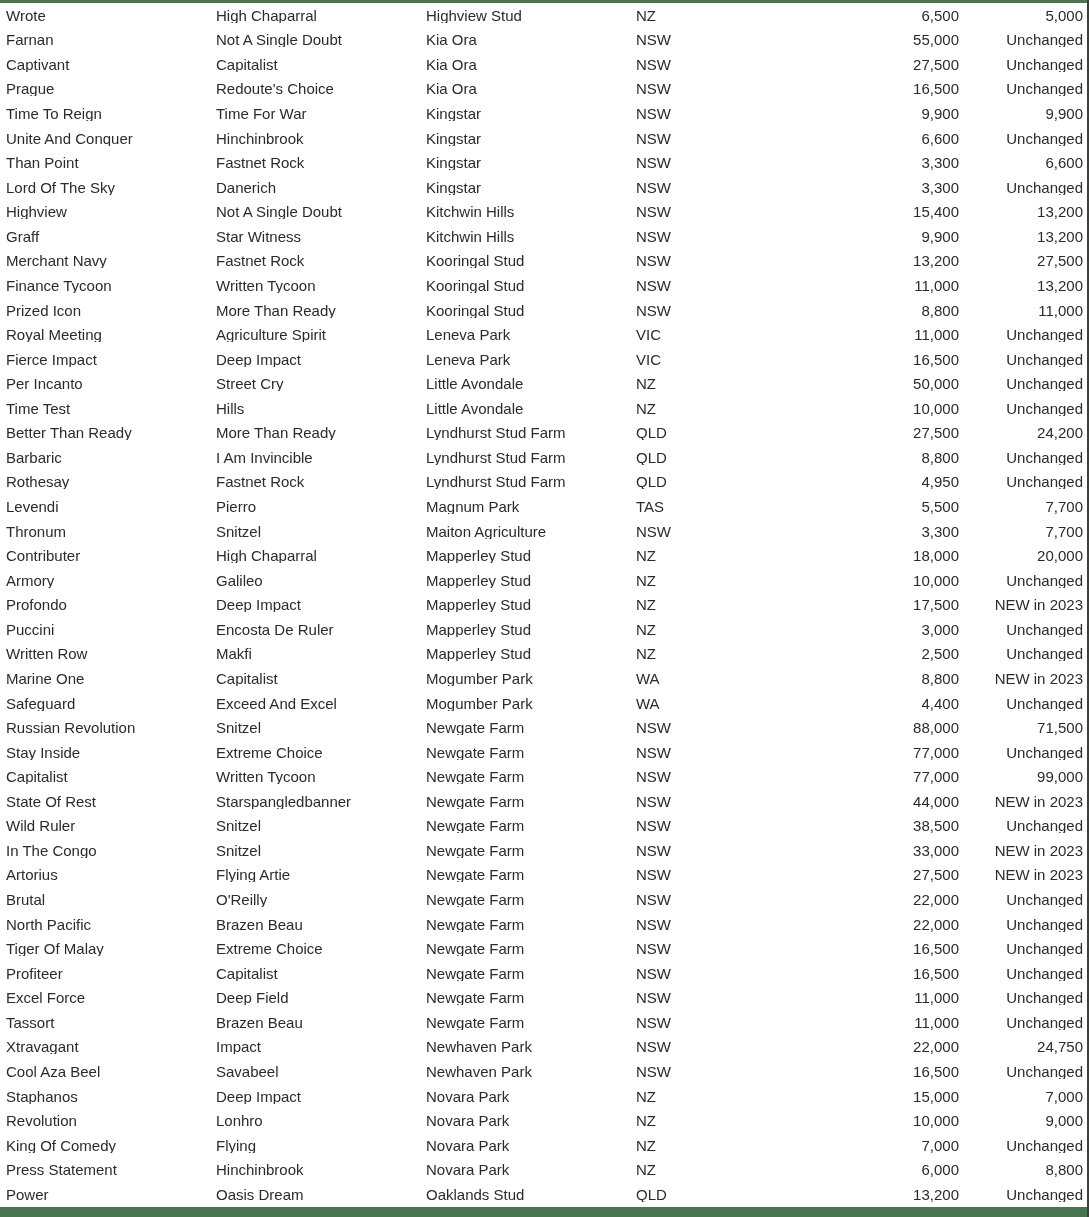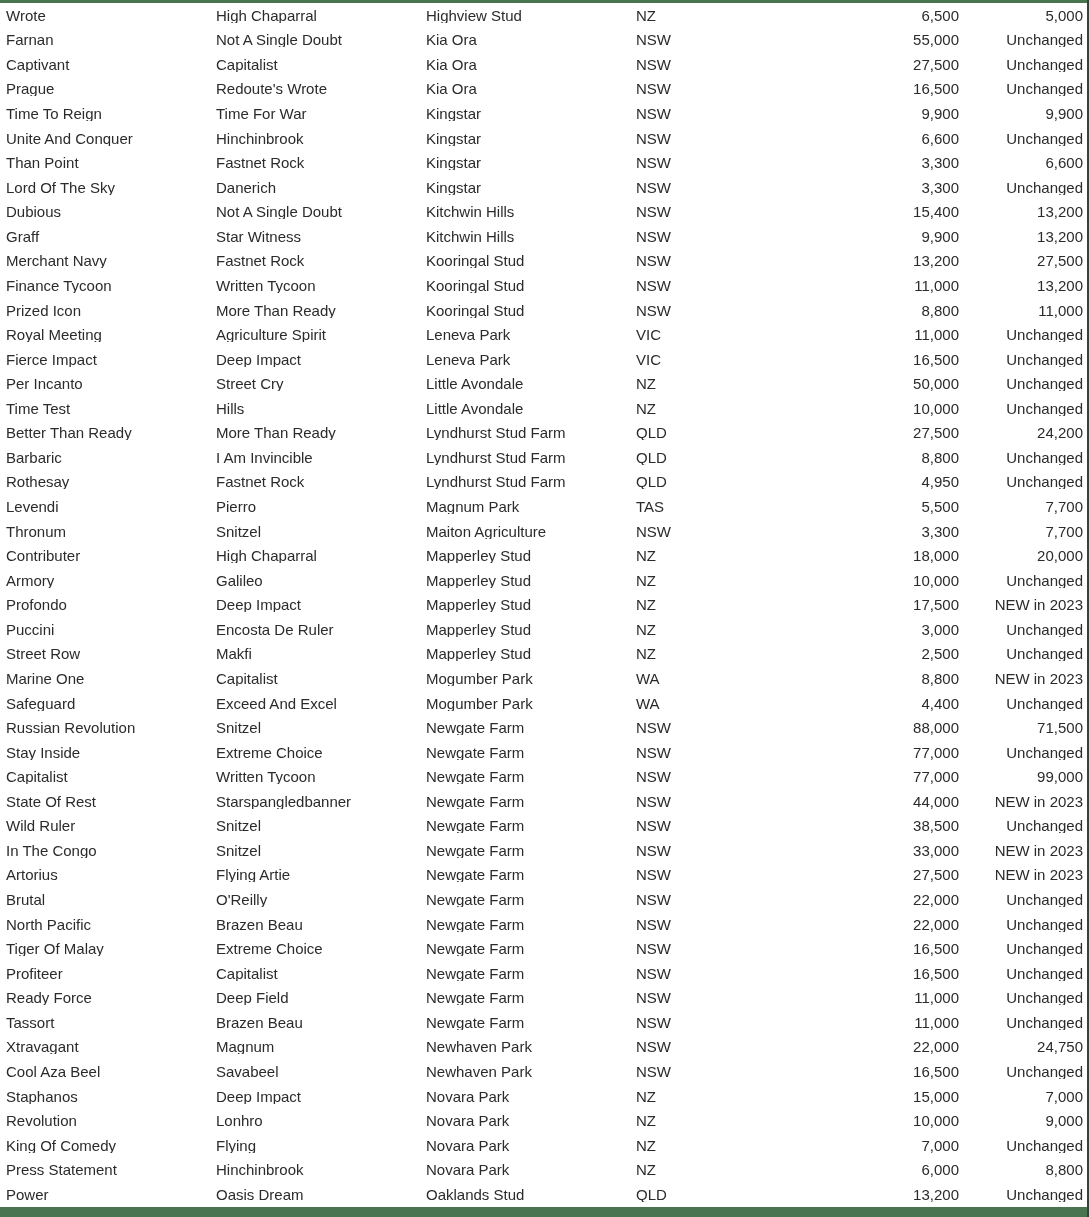--- a/index.html
+++ b/index.html
@@ -59,21 +59,21 @@
       <div class="row">
         <span class="cell c1">Captivant</span>
         <span class="cell c2">Capitalist</span>
         <span class="cell c3">Kia Ora</span>
         <span class="cell c4">NSW</span>
         <span class="cell c5">27,500</span>
         <span class="cell c6">Unchanged</span>
       </div>
       <div class="row">
         <span class="cell c1">Prague</span>
-        <span class="cell c2">Redoute's Wrote</span>
+        <span class="cell c2">Redoute's Choice</span>
         <span class="cell c3">Kia Ora</span>
         <span class="cell c4">NSW</span>
         <span class="cell c5">16,500</span>
         <span class="cell c6">Unchanged</span>
       </div>
       <div class="row">
         <span class="cell c1">Time To Reign</span>
         <span class="cell c2">Time For War</span>
         <span class="cell c3">Kingstar</span>
         <span class="cell c4">NSW</span>
@@ -98,21 +98,21 @@
       </div>
       <div class="row">
         <span class="cell c1">Lord Of The Sky</span>
         <span class="cell c2">Danerich</span>
         <span class="cell c3">Kingstar</span>
         <span class="cell c4">NSW</span>
         <span class="cell c5">3,300</span>
         <span class="cell c6">Unchanged</span>
       </div>
       <div class="row">
-        <span class="cell c1">Dubious</span>
+        <span class="cell c1">Highview</span>
         <span class="cell c2">Not A Single Doubt</span>
         <span class="cell c3">Kitchwin Hills</span>
         <span class="cell c4">NSW</span>
         <span class="cell c5">15,400</span>
         <span class="cell c6">13,200</span>
       </div>
       <div class="row">
         <span class="cell c1">Graff</span>
         <span class="cell c2">Star Witness</span>
         <span class="cell c3">Kitchwin Hills</span>
@@ -242,21 +242,21 @@
       </div>
       <div class="row">
         <span class="cell c1">Puccini</span>
         <span class="cell c2">Encosta De Ruler</span>
         <span class="cell c3">Mapperley Stud</span>
         <span class="cell c4">NZ</span>
         <span class="cell c5">3,000</span>
         <span class="cell c6">Unchanged</span>
       </div>
       <div class="row">
-        <span class="cell c1">Street Row</span>
+        <span class="cell c1">Written Row</span>
         <span class="cell c2">Makfi</span>
         <span class="cell c3">Mapperley Stud</span>
         <span class="cell c4">NZ</span>
         <span class="cell c5">2,500</span>
         <span class="cell c6">Unchanged</span>
       </div>
       <div class="row">
         <span class="cell c1">Marine One</span>
         <span class="cell c2">Capitalist</span>
         <span class="cell c3">Mogumber Park</span>
@@ -354,38 +354,38 @@
       </div>
       <div class="row">
         <span class="cell c1">Profiteer</span>
         <span class="cell c2">Capitalist</span>
         <span class="cell c3">Newgate Farm</span>
         <span class="cell c4">NSW</span>
         <span class="cell c5">16,500</span>
         <span class="cell c6">Unchanged</span>
       </div>
       <div class="row">
-        <span class="cell c1">Ready Force</span>
+        <span class="cell c1">Excel Force</span>
         <span class="cell c2">Deep Field</span>
         <span class="cell c3">Newgate Farm</span>
         <span class="cell c4">NSW</span>
         <span class="cell c5">11,000</span>
         <span class="cell c6">Unchanged</span>
       </div>
       <div class="row">
         <span class="cell c1">Tassort</span>
         <span class="cell c2">Brazen Beau</span>
         <span class="cell c3">Newgate Farm</span>
         <span class="cell c4">NSW</span>
         <span class="cell c5">11,000</span>
         <span class="cell c6">Unchanged</span>
       </div>
       <div class="row">
         <span class="cell c1">Xtravagant</span>
-        <span class="cell c2">Magnum</span>
+        <span class="cell c2">Impact</span>
         <span class="cell c3">Newhaven Park</span>
         <span class="cell c4">NSW</span>
         <span class="cell c5">22,000</span>
         <span class="cell c6">24,750</span>
       </div>
       <div class="row">
         <span class="cell c1">Cool Aza Beel</span>
         <span class="cell c2">Savabeel</span>
         <span class="cell c3">Newhaven Park</span>
         <span class="cell c4">NSW</span>

